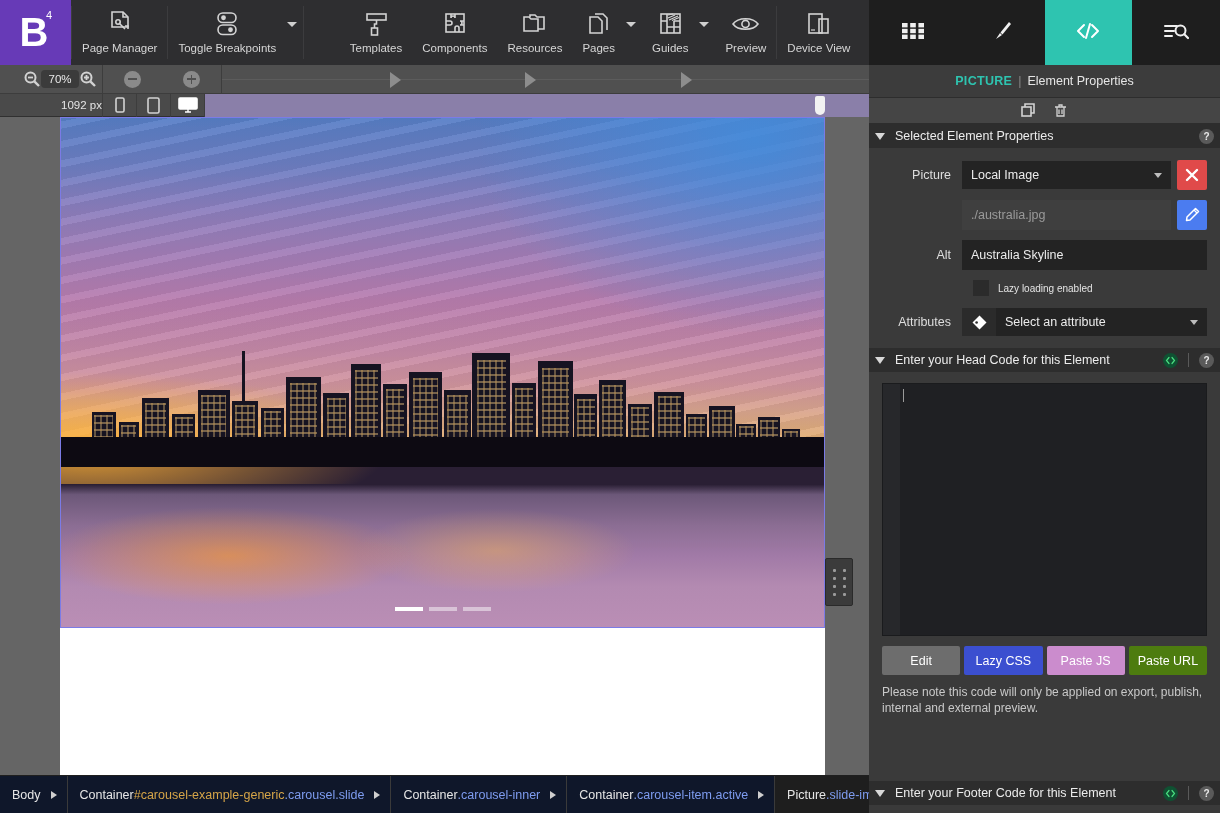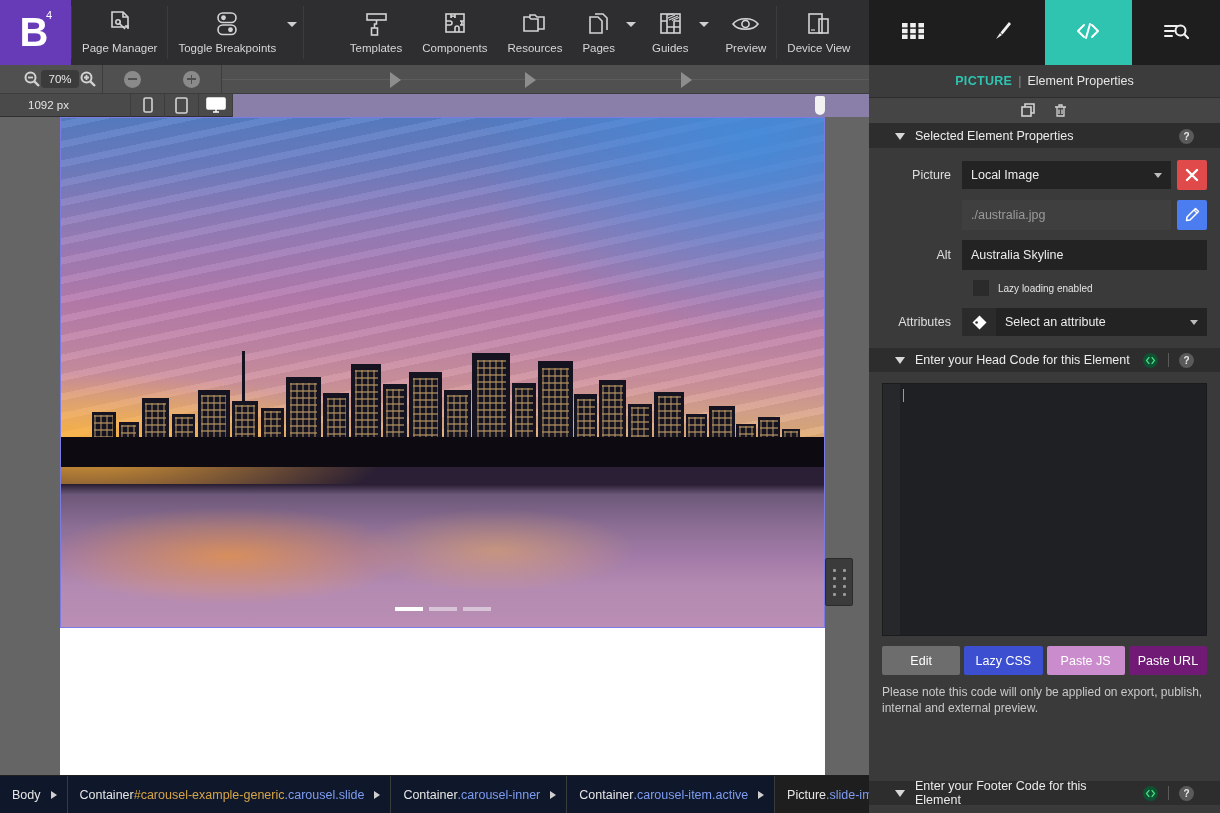--- a/index.html
+++ b/index.html
@@ -83,21 +83,21 @@
     border-top: 8px solid transparent; border-bottom: 8px solid transparent;
     border-left: 11px solid #8d8d8d;
   }
 
   .devbar {
     position: absolute; left: 0; top: 94px; width: 869px; height: 23px;
     background: #4a4a4a; display:flex; align-items:center;
     border-bottom: 1px solid #303030;
   }
   .pxlabel {
-    width: 102px; text-align: left; color: #e4e4e4; font-size: 11.5px; margin-left: 28px;
+    width: 102px; text-align: right; color: #e4e4e4; font-size: 11.5px;
   }
   .devicons { display:flex; align-items:center; height:100%; }
   .devicon { width: 33px; height: 23px; display:flex; align-items:center; justify-content:center; }
   .bpbar { flex: 1 1 auto; height: 23px; background: #8a7fa9; position: relative; }
   .bphandle {
     position: absolute; right: 44px; top: 2px; width: 10px; height: 19px;
     background: #f2f2f2; border-radius: 2px 2px 5px 5px;
   }
 
   
@@ -219,21 +219,21 @@
   }
   .rtitle .kind { color: #2ec4b0; font-weight: bold; letter-spacing:.3px; }
   .rtitle .bar { color: #868686; margin: 0 6px; }
   .rtitle .sub { color: #e6e6e6; }
   .ricons {
     height: 26px; background: #454545; display:flex; align-items:center;
     justify-content:center; gap: 16px; border-bottom: 1px solid #2d2d2d;
   }
   .sect-head {
     height: 24px; background: #2d2d2d; display:flex; align-items:center;
-    padding: 0 26px; gap: 10px;
+    padding: 0 6px; gap: 10px;
   }
   .sect-head .tri {
     width:0;height:0;border-left:5.5px solid transparent;
     border-right:5.5px solid transparent;border-top:7px solid #d8d8d8;
   }
   .sect-head .txt { color:#ececec; font-size: 12.5px; flex:1 1 auto; }
   .qmark {
     width: 15px; height: 15px; border-radius: 50%; background: #5a5a5a;
     color:#e8e8e8; font-size:10px; display:flex; align-items:center;
     justify-content:center; font-weight: bold;
@@ -290,21 +290,21 @@
     position:absolute; left: 3px; top: 5px; width: 1px; height: 13px; background:#9a9a9a;
   }
   .btnrow { display:flex; gap: 4px; margin: 10px 13px 0 13px; }
   .cbtn {
     flex:1 1 0; height: 29px; display:flex;align-items:center;justify-content:center;
     color:#fff; font-size:12.5px; border-radius: 2px;
   }
   .cbtn.grey { background:#6d6d6d; }
   .cbtn.indigo { background:#3b4fd0; }
   .cbtn.pink { background:#cb8ccd; }
-  .cbtn.blue { background:#701a75; }
+  .cbtn.blue { background:#4d7c0f; }
   .note {
     margin: 9px 13px 0 13px; color:#c9c9c9; font-size: 12px; line-height: 1.35;
   }
   .sect-head.footer-head { position:absolute; left:0; bottom:8px; width:351px; }
   .rpanel-bottomfill {
     position:absolute; left:0; bottom:0; width:351px; height:8px; background:#3a3a3a;
   }
 </style>
 </head>
 <body>

